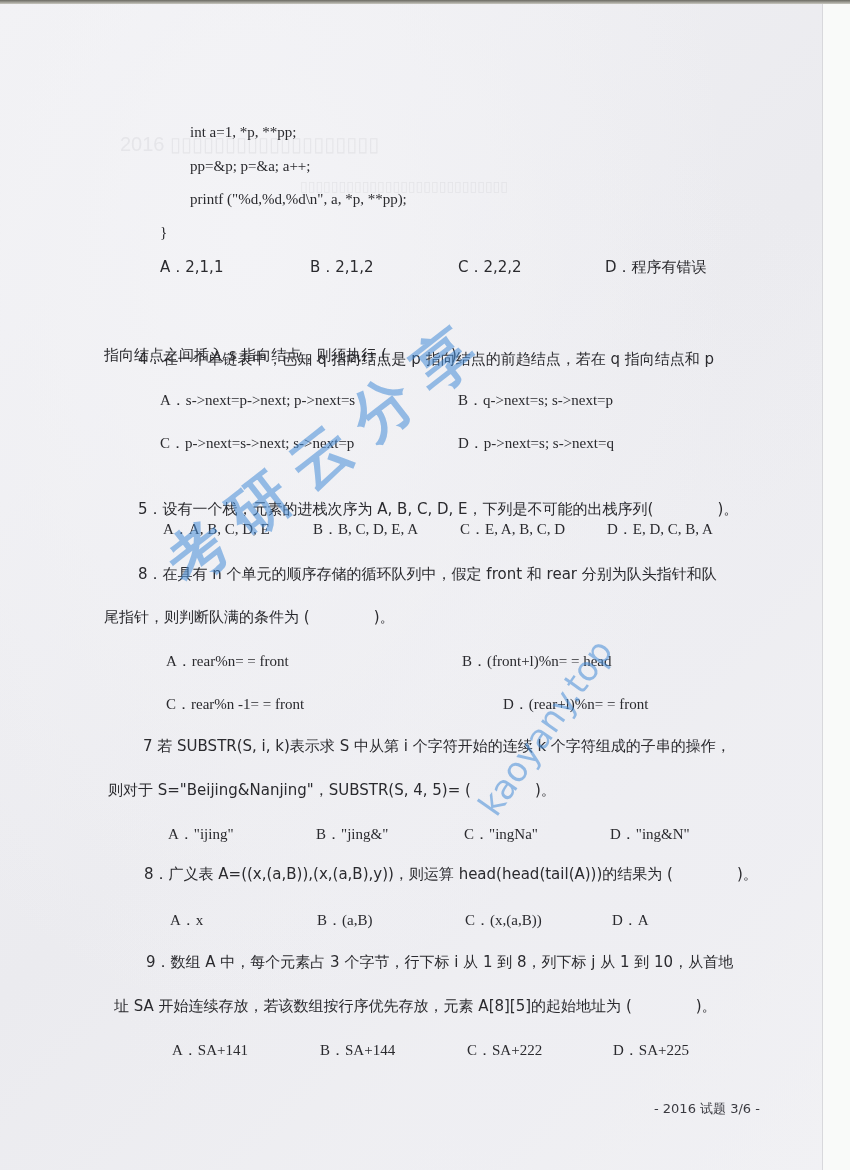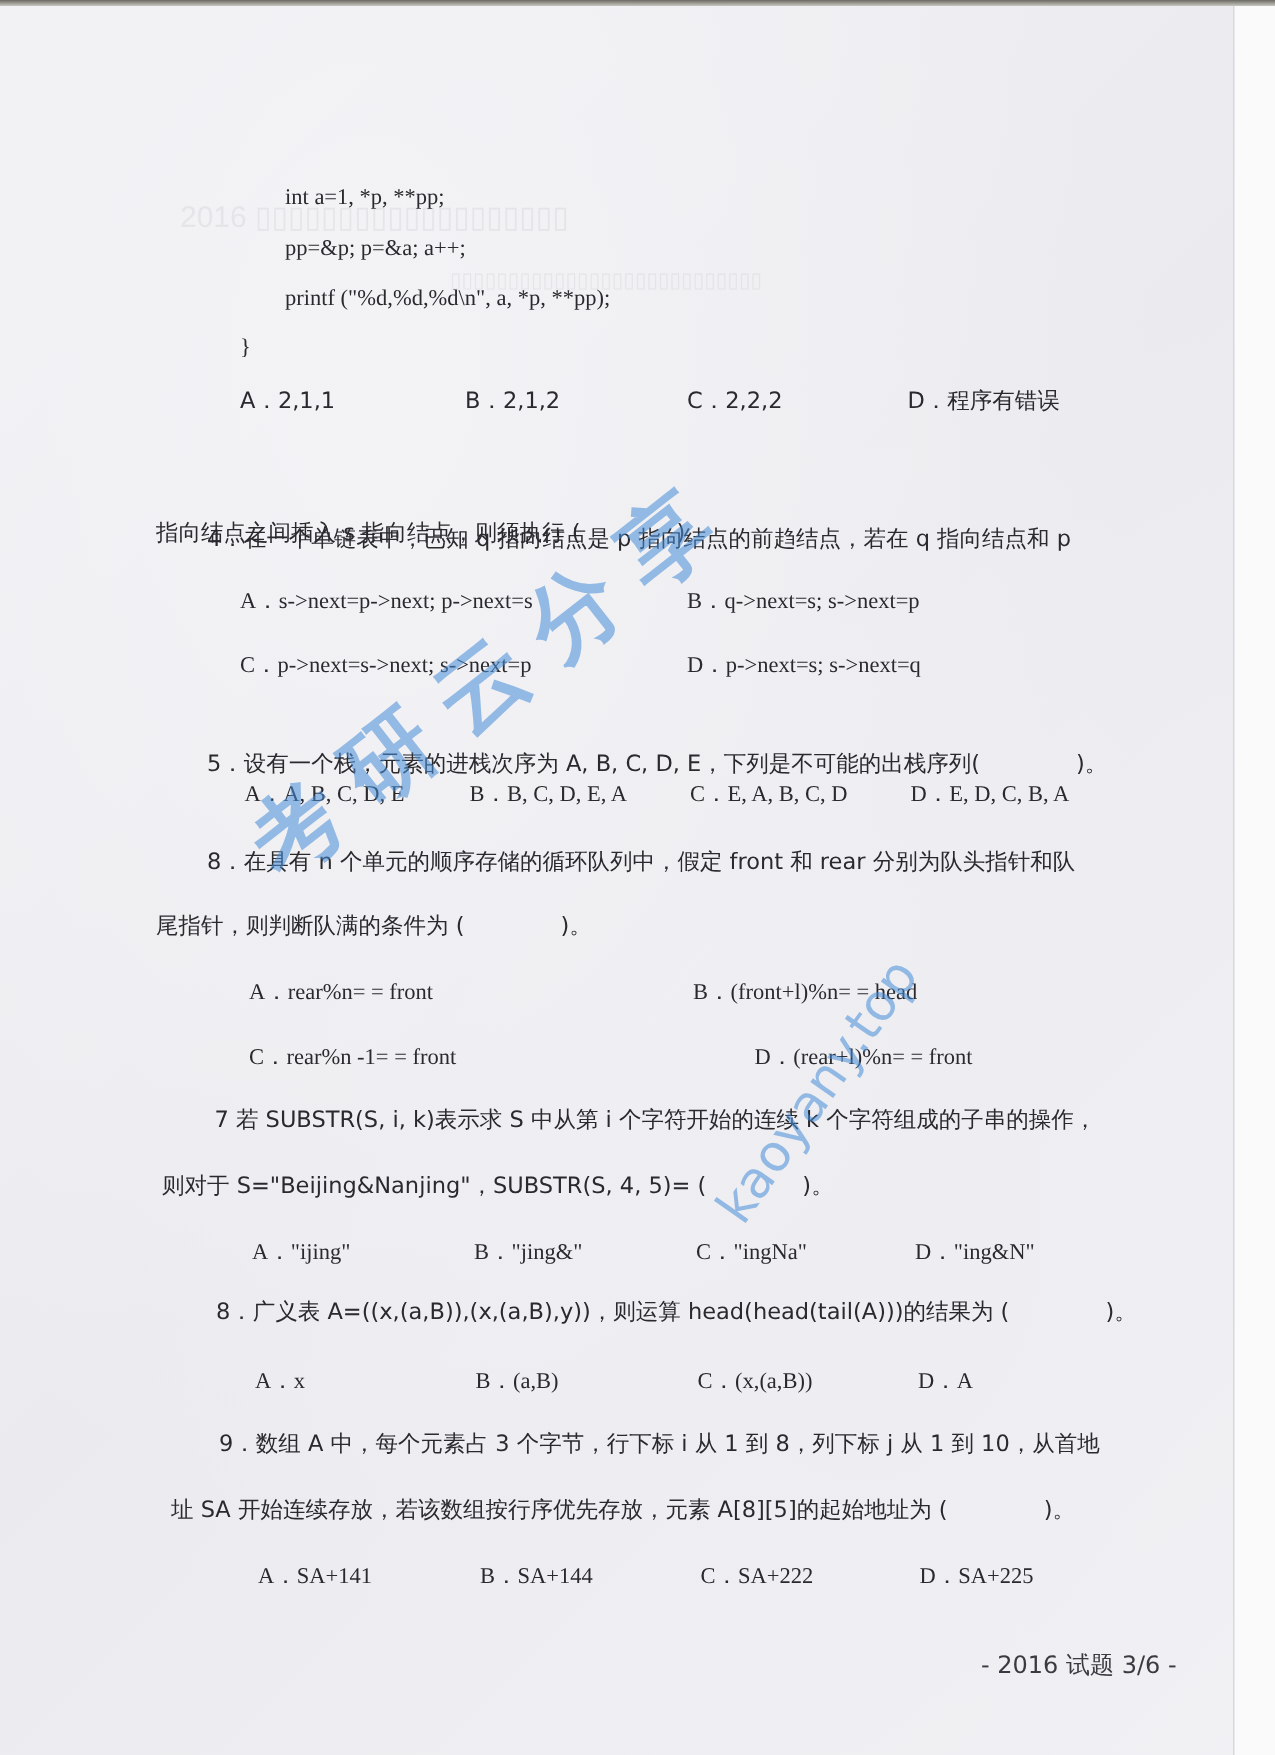--- a/index.html
+++ b/index.html
@@ -27,21 +27,21 @@
     .bleed {
       position: absolute; color: rgba(120,120,130,0.10);
       font-family: Liberation Sans, sans-serif; white-space: nowrap; text-align: right;
     }
     .line { position: absolute; white-space: nowrap; font-size: 15px; }
     .zh { font-family: "DejaVu Sans", sans-serif; font-size: 15px; }
     .opt { position: absolute; white-space: nowrap; font-size: 15px; }
     .code { position: absolute; white-space: nowrap; font-size: 15px; }
     .blank { display: inline-block; width: 64px; }
     .footer {
-      position: absolute; left: 654px; top: 1100px; font-size: 16px; color: #3a3a40;
+      position: absolute; left: 654px; top: 1100px; font-size: 13px; color: #3a3a40;
       font-family: "DejaVu Sans", sans-serif;
     }
     .wm {
       position: absolute; color: rgba(70,140,215,0.55); white-space: nowrap;
       pointer-events: none;
     }
     .wm-zh {
       font-family: "DejaVu Sans", sans-serif; font-size: 60px; font-weight: bold;
       left: 150px; top: 540px; transform: rotate(-38deg); transform-origin: left top;
       letter-spacing: 18px;

